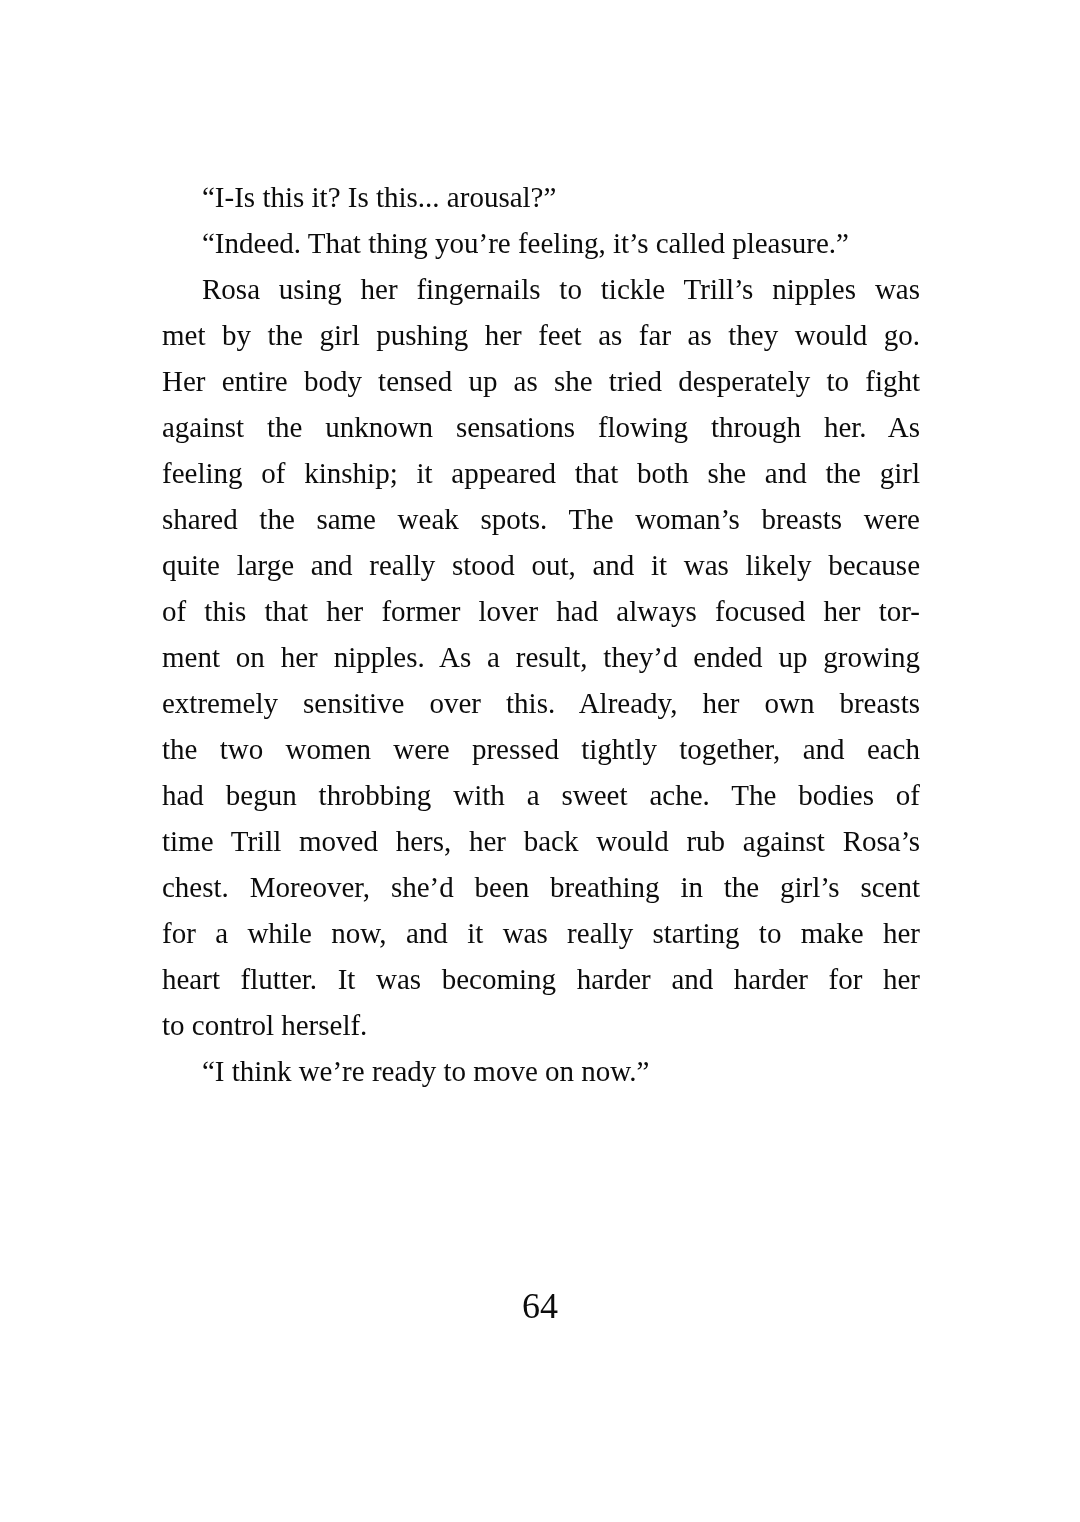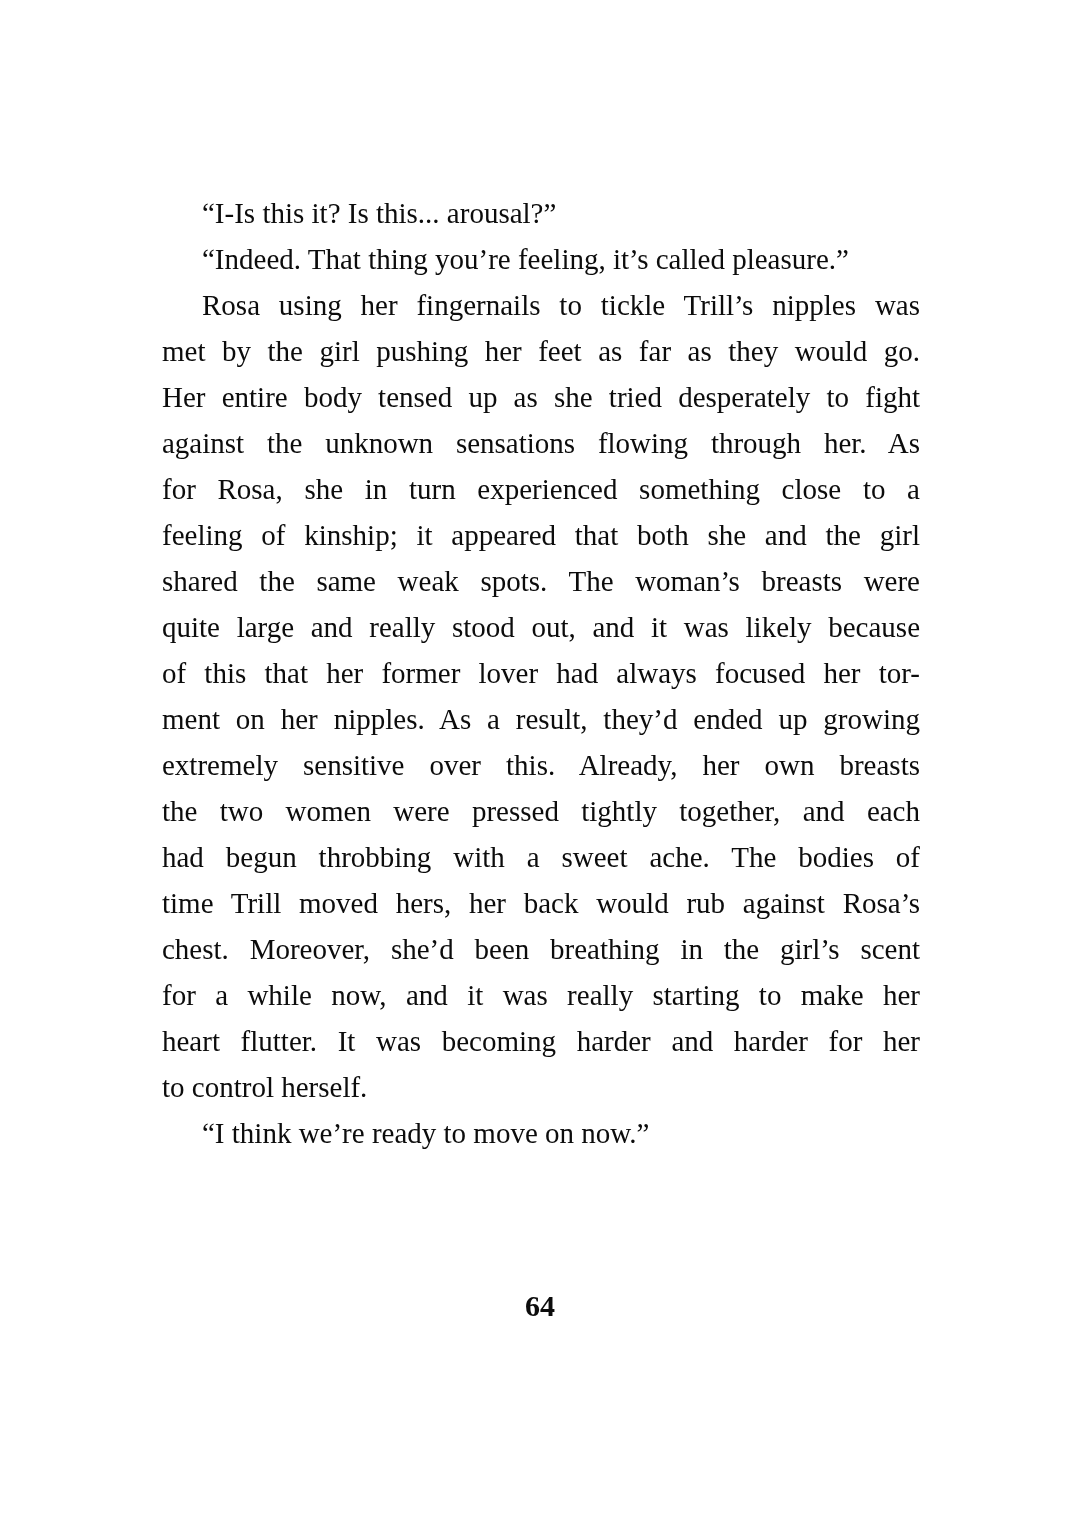--- a/index.html
+++ b/index.html
@@ -15,21 +15,21 @@
   }
   .page {
     position: absolute;
     inset: 0;
     background: #ffffff;
     font-family: "Liberation Serif", "DejaVu Serif", serif;
     color: #0c0c0c;
   }
   .text-block {
     position: absolute;
-    top: 190px;
+    top: 174px;
     left: 162px;
     width: 758px;
     font-size: 29px;
     line-height: 46px;
   }
   .line {
     text-align: left;
     white-space: normal;
     overflow: hidden;
     height: 46px;
@@ -41,37 +41,35 @@
     text-align: justify;
     text-align-last: justify;
     word-spacing: -2px;
   }
   .page-number {
     position: absolute;
     top: 1283px;
     left: 0;
     width: 100%;
     text-align: center;
-    font-size: 30px;
+    font-size: 36px;
     line-height: 46px;
-    font-weight: bold;
   }
 </style>
 </head>
 <body>
 
 <div class="page">
   <div class="text-block">
     <div class="line ind">“I-Is this it? Is this... arousal?”</div>
     <div class="line ind">“Indeed. That thing you’re feeling, it’s called pleasure.”</div>
     <div class="line ind jus">Rosa using her fingernails to tickle Trill’s nipples was</div>
     <div class="line jus">met by the girl pushing her feet as far as they would go.</div>
     <div class="line jus">Her entire body tensed up as she tried desperately to fight</div>
     <div class="line jus">against the unknown sensations flowing through her. As</div>
-    <div class="line jus">for Rosa, she in turn experienced something close to a</div>
     <div class="line jus">feeling of kinship; it appeared that both she and the girl</div>
     <div class="line jus">shared the same weak spots. The woman’s breasts were</div>
     <div class="line jus">quite large and really stood out, and it was likely because</div>
     <div class="line jus">of this that her former lover had always focused her tor-</div>
     <div class="line jus">ment on her nipples. As a result, they’d ended up growing</div>
     <div class="line jus">extremely sensitive over this. Already, her own breasts</div>
     <div class="line jus">the two women were pressed tightly together, and each</div>
     <div class="line jus">had begun throbbing with a sweet ache. The bodies of</div>
     <div class="line jus">time Trill moved hers, her back would rub against Rosa’s</div>
     <div class="line jus">chest. Moreover, she’d been breathing in the girl’s scent</div>

